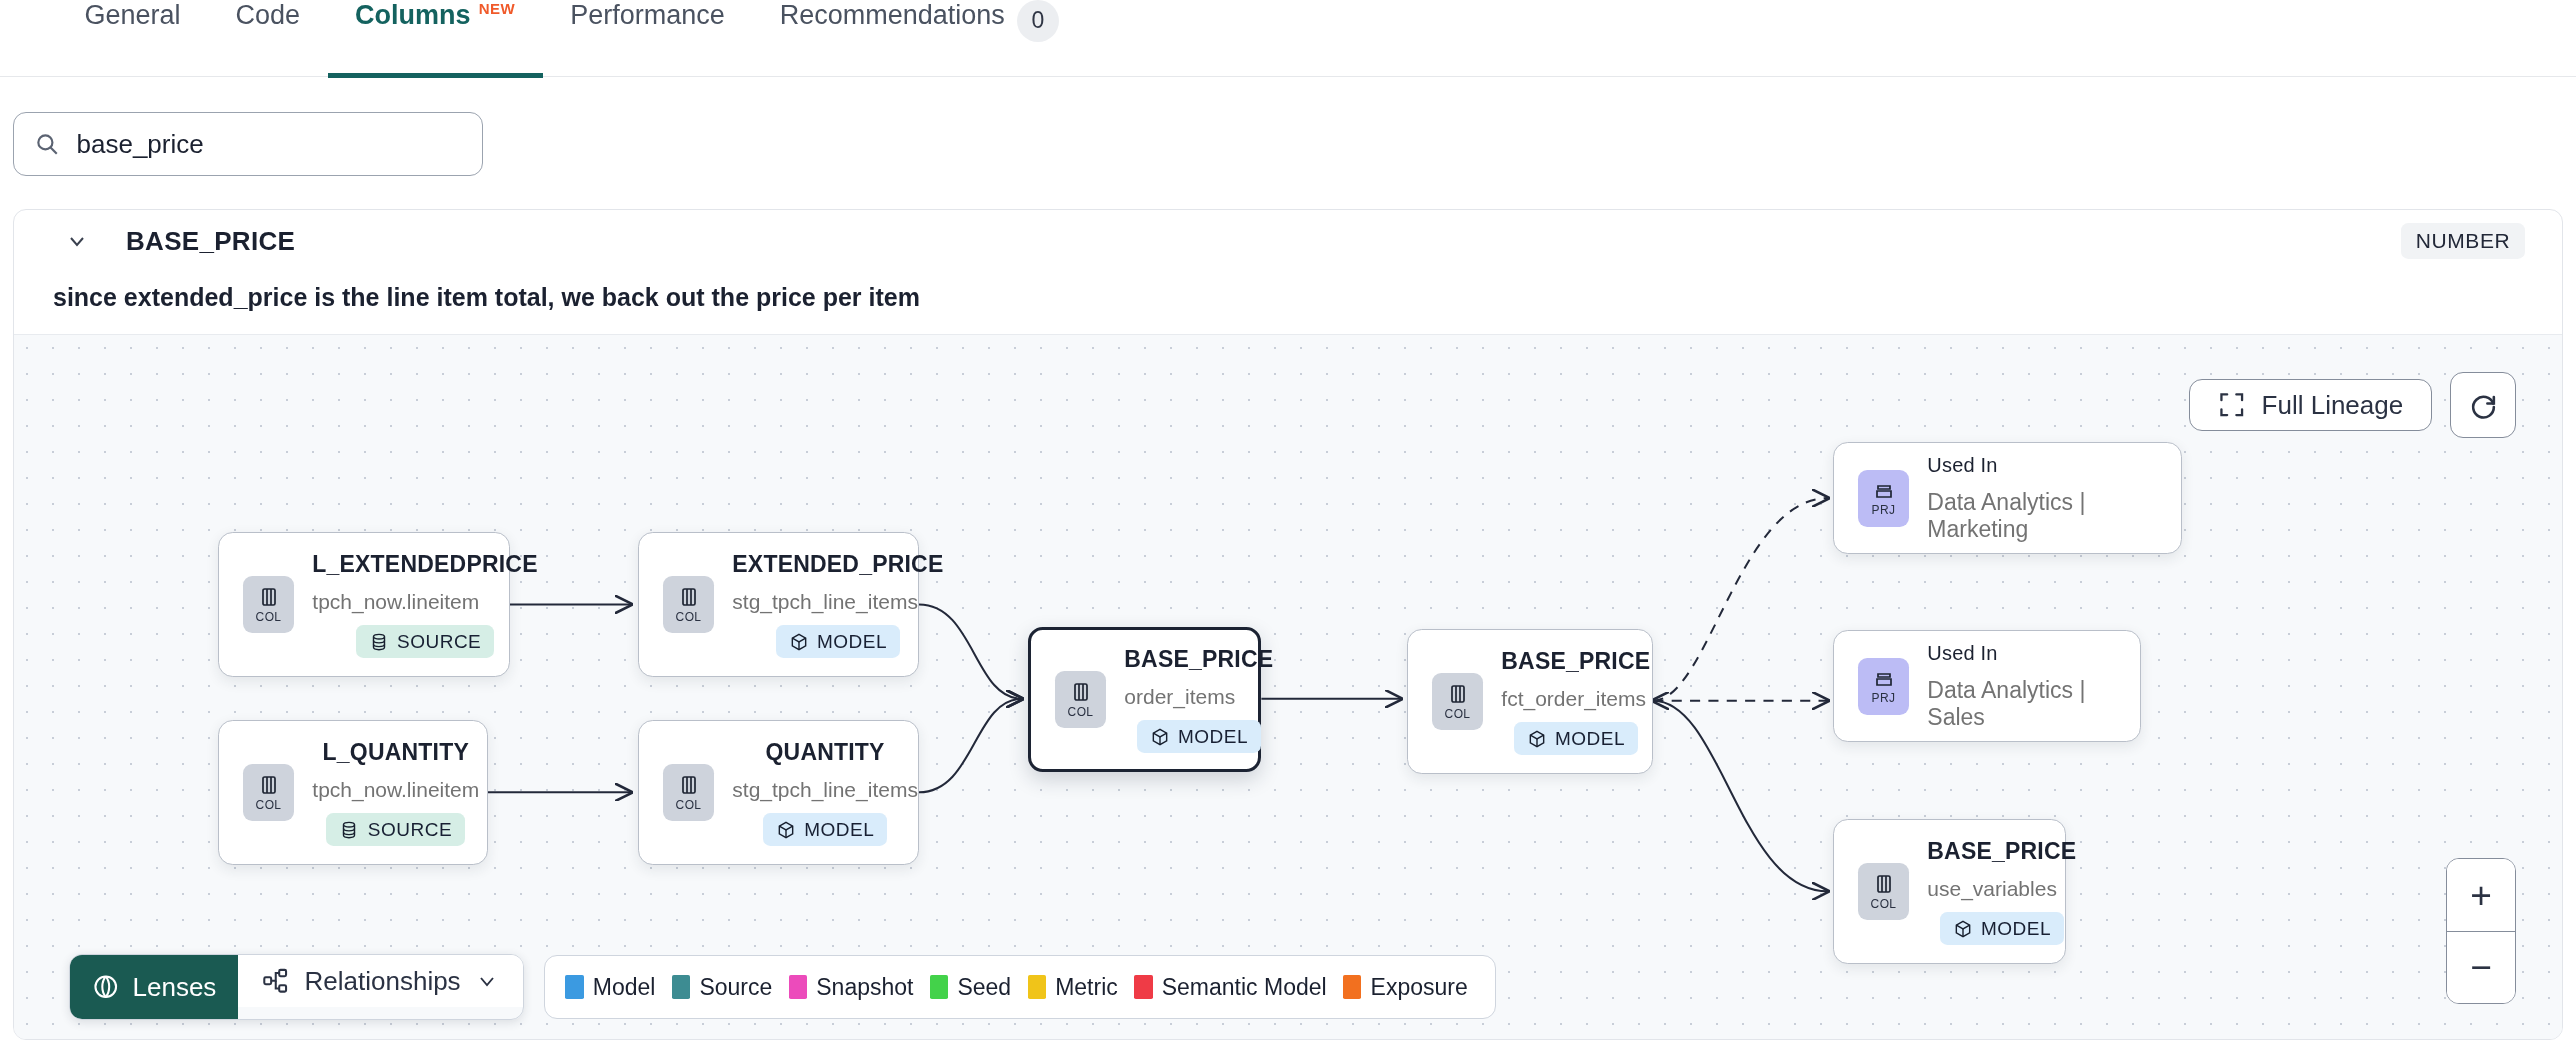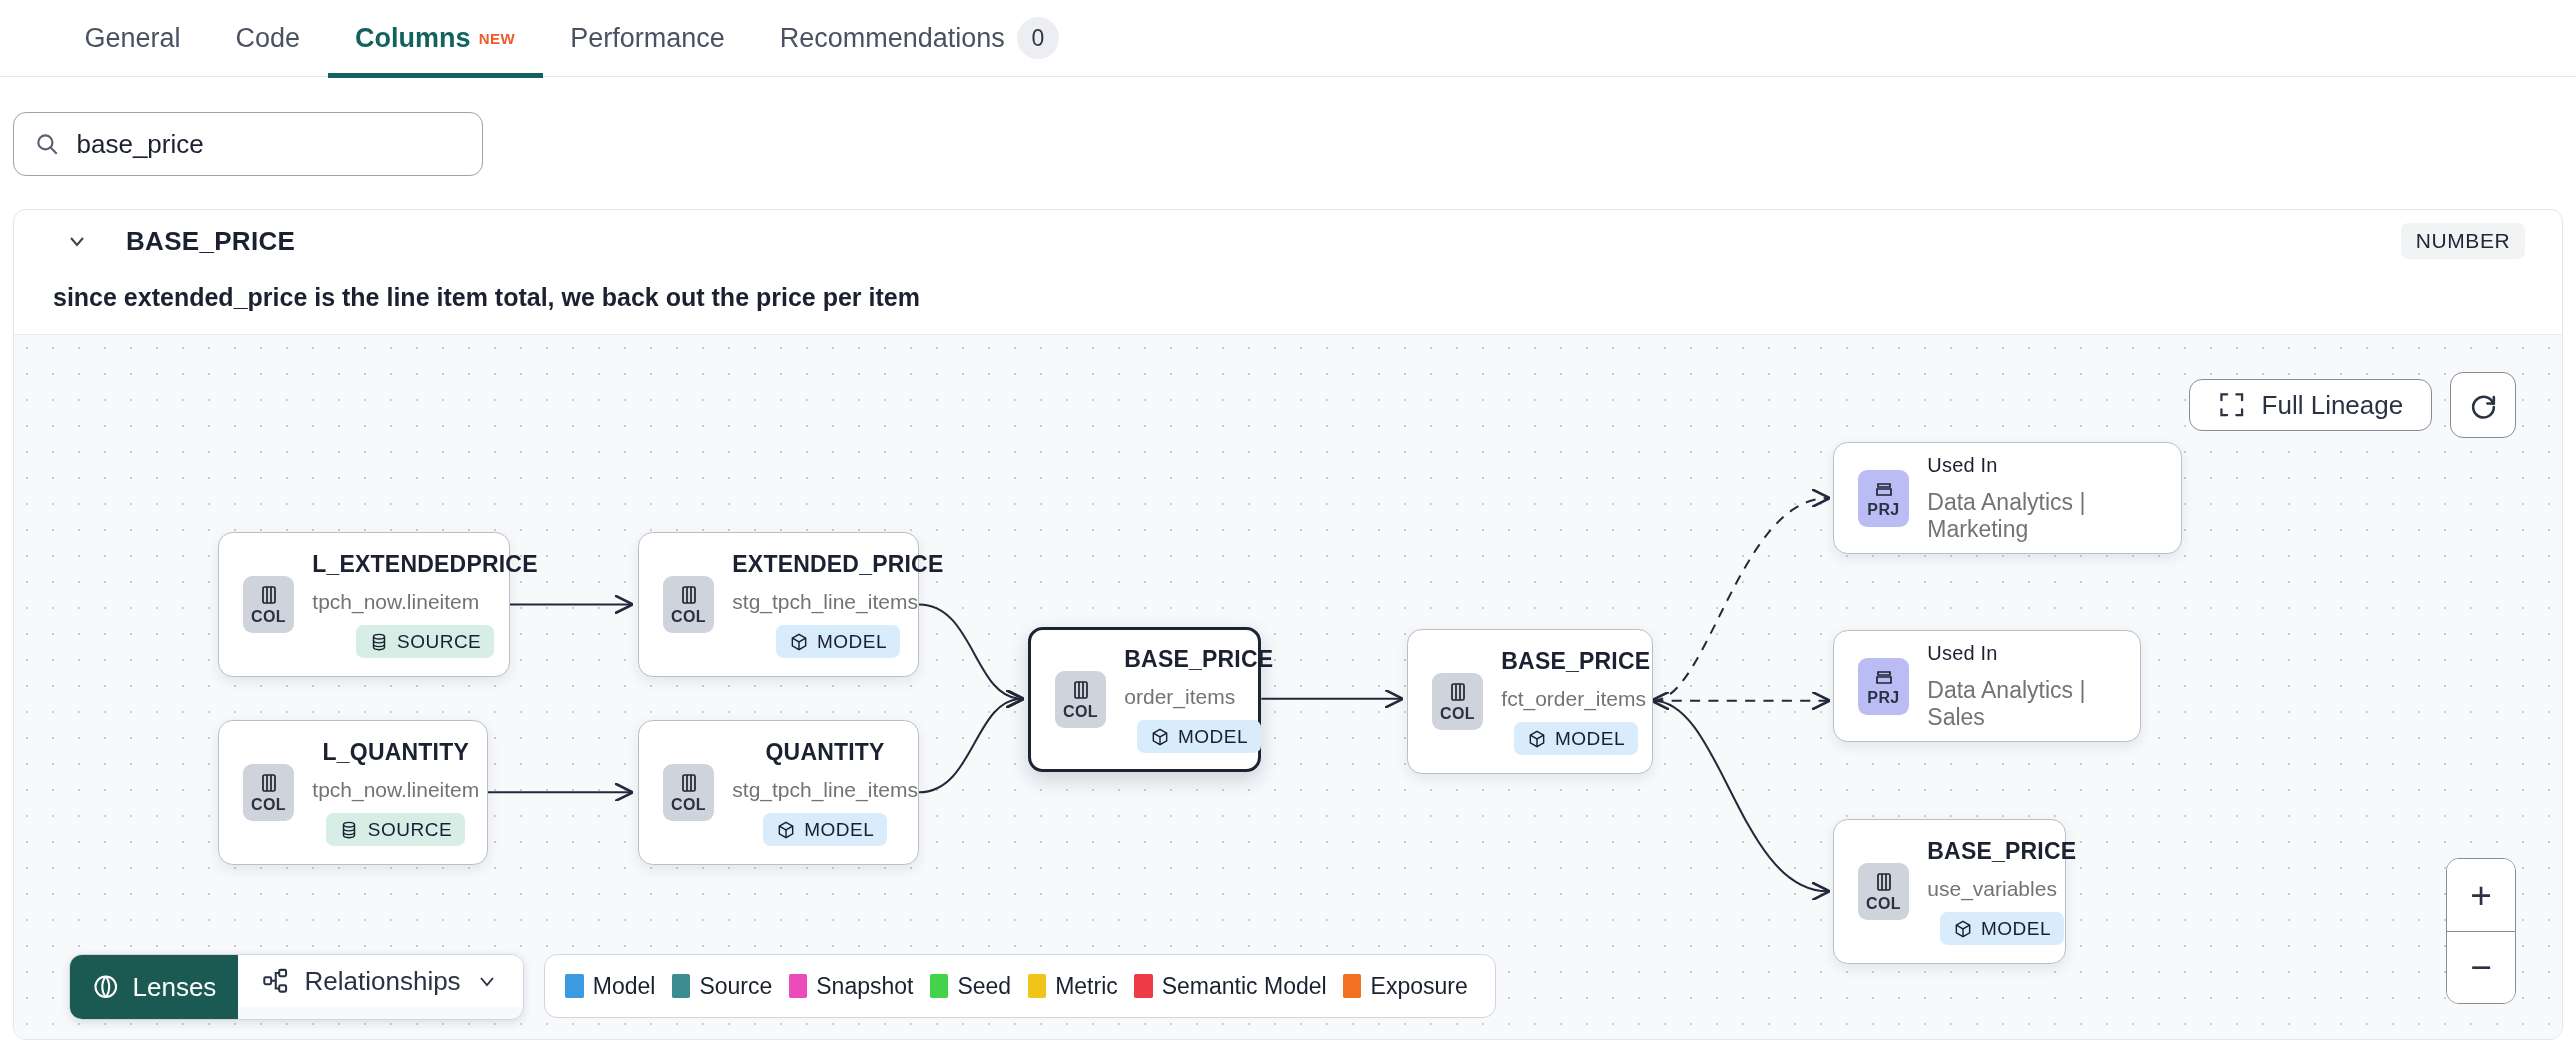--- a/index.html
+++ b/index.html
@@ -14,21 +14,21 @@
   .tabbar {
     position: absolute; top: 0; left: 0;
     width: 2576px; height: 77px;
     border-bottom: 1.8px solid #e6e8eb;
     display: flex; align-items: center;
     padding-left: 57px;
   }
   .tab {
     position: relative;
     height: 77px;
-    display: flex; align-items: center; gap: 12px;
+    display: flex; align-items: flex-start; gap: 12px;
     padding: 0 27.5px;
     font-size: 27px;
     color: #4a5260;
     cursor: pointer;
     white-space: nowrap;
   }
   .tab.active { color: #14625f; font-weight: 600; gap: 8px; }
   .tab.active::after {
     content: ""; position: absolute;
     left: 0; right: 0; bottom: -1.8px; height: 5.5px;
@@ -120,21 +120,21 @@
     flex: none;
     width: 51px; height: 57px;
     border-radius: 9.2px;
     background: #ced3dc;
     display: flex; flex-direction: column;
     align-items: center; justify-content: center;
     gap: 0.9px;
   }
   .node-badge.prj { background: #bcbcf5; }
   .node-badge-text {
-    font-size: 16px; font-weight: 700; color: #2a3142; letter-spacing: 0.4px;
+    font-size: 12px; font-weight: 400; color: #2a3142; letter-spacing: 0.4px;
   }
   .node-body { margin-left: 18.3px; display: flex; flex-direction: column; }
   .node-title {
     font-size: 23px; font-weight: 700; color: #1b2130;
     text-align: center; letter-spacing: 0.2px;
   }
   .node-title.left { text-align: left; }
   .node-sub {
     font-size: 21px; color: #737373; margin-top: 12px;
   }
@@ -175,21 +175,21 @@
     display: block; width: 100%; height: 72px;
     background: #fff; border: none; cursor: pointer;
     font-family: "Liberation Sans", sans-serif;
     font-size: 37px; color: #2b3243; line-height: 1;
   }
   .zoomctl button + button { border-top: 1.8px solid #858d9b; }
 
   
   .toolbar {
     position: absolute; left: 55px; bottom: 39px;
-    display: flex; gap: 20px;
+    display: flex; align-items: center; gap: 20px;
   }
   .lens-group {
     display: flex; align-items: stretch;
     border-radius: 13px; overflow: hidden;
     box-shadow: 0 2.8px 9.2px rgba(30,40,60,.12);
     border: 0.9px solid #cfd5de;
   }
   .lens-btn {
     background: #1a5a52; color: #fff;
     display: flex; align-items: center; gap: 13px;

